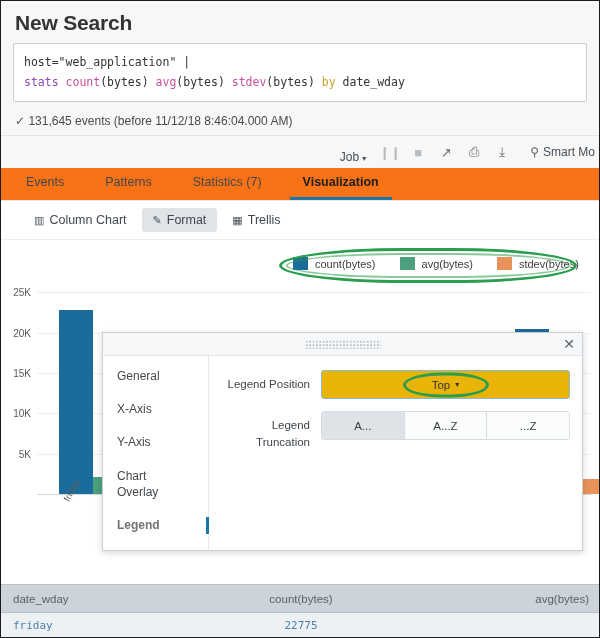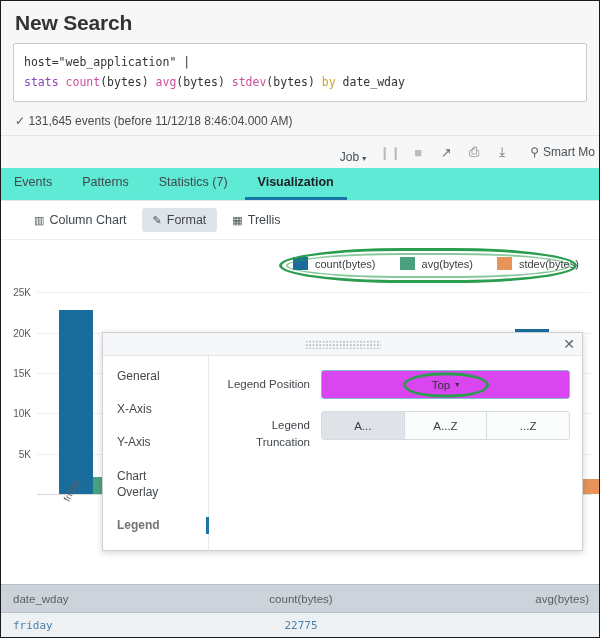--- a/index.html
+++ b/index.html
@@ -95,24 +95,24 @@
   .smart-mode {
     display: flex; align-items: center; gap: 4px;
     margin-left: 14px; color: #454f56; white-space: nowrap;
   }
   .bulb { color: #5a6166; font-size: 12px; }
 
   
   .tabs {
     display: flex;
     align-items: flex-end;
-    gap: 4px;
+    gap: 15px;
     border-bottom: 1px solid #e1e6eb;
-    background: #5eead4;
-    padding-left: 0;
+    background: #f97316;
+    padding-left: 12px;
     height: 33px;
   }
   .tab {
     padding: 7px 13px 8px 13px;
     font-size: 12.5px;
     color: #41474d;
     border-bottom: 3px solid transparent;
     white-space: nowrap;
   }
   .tab.active {
@@ -296,21 +296,21 @@
     padding-top: 6px;
     font-size: 11.5px;
     color: #41474d;
     line-height: 1.45;
   }
   .select-box {
     flex: 1;
     height: 29px;
     border: 1px solid #87b9d4;
     border-radius: 3px;
-    background: #d946ef;
+    background: #eab308;
     display: flex;
     align-items: center;
     justify-content: center;
     position: relative;
   }
   .select-text { font-size: 11.5px; color: #2e3438; }
   .ann-top {
     position: absolute;
     left: 50%; top: 50%;
     transform: translate(-50%,-50%);

